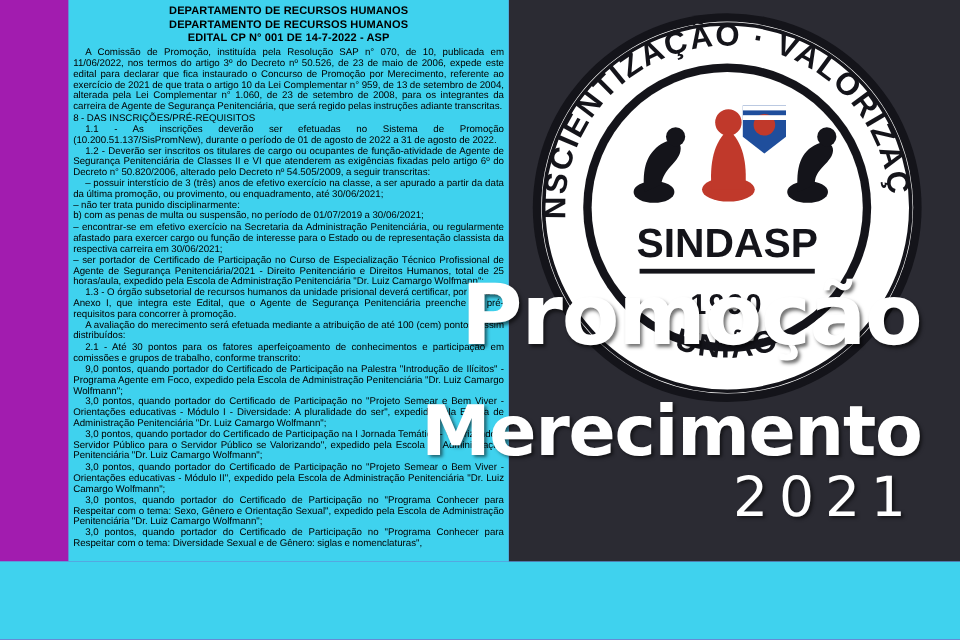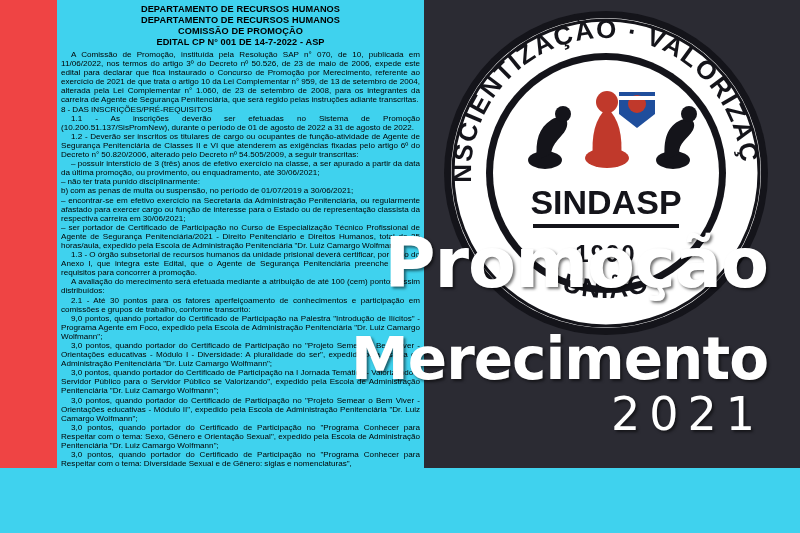--- a/index.html
+++ b/index.html
@@ -6,21 +6,21 @@
   html, body {
     margin: 0;
     padding: 0;
     background: #3fd2ee;
   }
   .page {
     position: relative;
     width: 800px;
     height: 468px;
     overflow: hidden;
-    background: #ef4444;
+    background: #a21caf;
     font-family: "Liberation Sans", sans-serif;
   }
 
   
   .doc-col {
     position: absolute;
     left: 57px;
     top: 0;
     width: 367px;
     height: 533px;
@@ -109,21 +109,20 @@
 <body>
 
 <div class="page">
 
   <div class="dark-panel"></div>
 
   <div class="doc-col">
     <div class="doc-head">
       <div>DEPARTAMENTO DE RECURSOS HUMANOS</div>
       <div>DEPARTAMENTO DE RECURSOS HUMANOS</div>
-      <div>COMISSÃO DE PROMOÇÃO</div>
       <div>EDITAL CP N° 001 DE 14-7-2022 - ASP</div>
     </div>
     <div class="doc-body">
       <p>A Comissão de Promoção, instituída pela Resolução SAP n° 070, de 10, publicada em 11/06/2022, nos termos do artigo 3º do Decreto nº 50.526, de 23 de maio de 2006, expede este edital para declarar que fica instaurado o Concurso de Promoção por Merecimento, referente ao exercício de 2021 de que trata o artigo 10 da Lei Complementar n° 959, de 13 de setembro de 2004, alterada pela Lei Complementar n° 1.060, de 23 de setembro de 2008, para os integrantes da carreira de Agente de Segurança Penitenciária, que será regido pelas instruções adiante transcritas.</p>
       <p class="noind">8 - DAS INSCRIÇÕES/PRÉ-REQUISITOS</p>
       <p>1.1 - As inscrições deverão ser efetuadas no Sistema de Promoção (10.200.51.137/SisPromNew), durante o período de 01 de agosto de 2022 a 31 de agosto de 2022.</p>
       <p>1.2 - Deverão ser inscritos os titulares de cargo ou ocupantes de função-atividade de Agente de Segurança Penitenciária de Classes II e VI que atenderem as exigências fixadas pelo artigo 6º do Decreto n° 50.820/2006, alterado pelo Decreto nº 54.505/2009, a seguir transcritas:</p>
       <p>– possuir interstício de 3 (três) anos de efetivo exercício na classe, a ser apurado a partir da data da última promoção, ou provimento, ou enquadramento, até 30/06/2021;</p>
       <p class="noind">– não ter trata punido disciplinarmente:</p>
       <p class="noind">b) com as penas de multa ou suspensão, no período de 01/07/2019 a 30/06/2021;</p>

